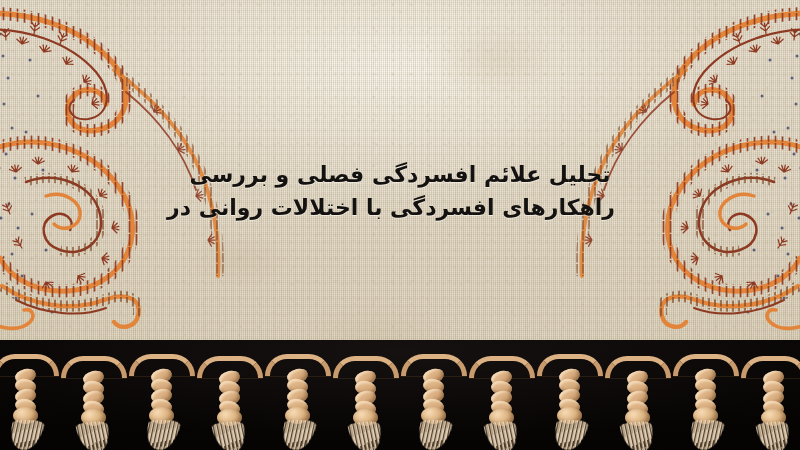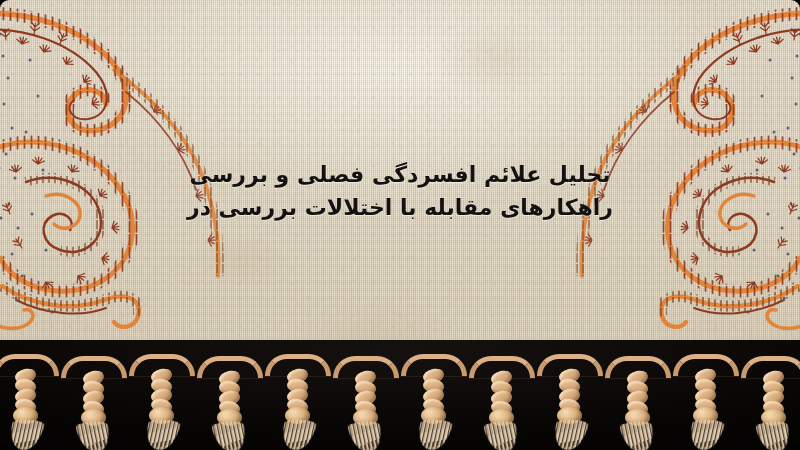--- a/index.html
+++ b/index.html
@@ -9,21 +9,20 @@
     overflow:hidden;
     background:#000;
     font-family:"DejaVu Sans", sans-serif;
   }
 
   #stage {
     position:relative;
     width:800px; height:450px;
     overflow:hidden;
     background:#050403;
-    border-radius:9px;
   }
 
   
   .fabric {
     position:absolute;
     left:0; top:0; width:800px; height:372px;
     background:
       radial-gradient(ellipse 70% 60% at 50% 18%, rgba(255,252,244,.80) 0%, rgba(255,252,244,0) 62%),
       radial-gradient(ellipse 120% 80% at 50% 100%, rgba(236,228,212,.55) 0%, rgba(236,228,212,0) 70%),
       linear-gradient(#e9e1d1 0%, #e6ddcb 55%, #ded4bf 82%, #d8cdb6 100%);
@@ -516,16 +515,16 @@
         <div class="t-knot k2"></div>
         <div class="t-knot k3"></div>
         <div class="t-knot k4"></div>
         <div class="t-bulb"></div>
         <div class="t-skirt alt"></div>
       </div>
     </div>
 
   <div class="title-block">
     <div class="title-line">تحلیل علائم افسردگی فصلی و بررسی</div>
-    <div class="title-line">راهکارهای مقابله با اختلالات بررسی در</div>
+    <div class="title-line">راهکارهای افسردگی با اختلالات روانی در</div>
   </div>
 
 </div>
 
 </body></html>

